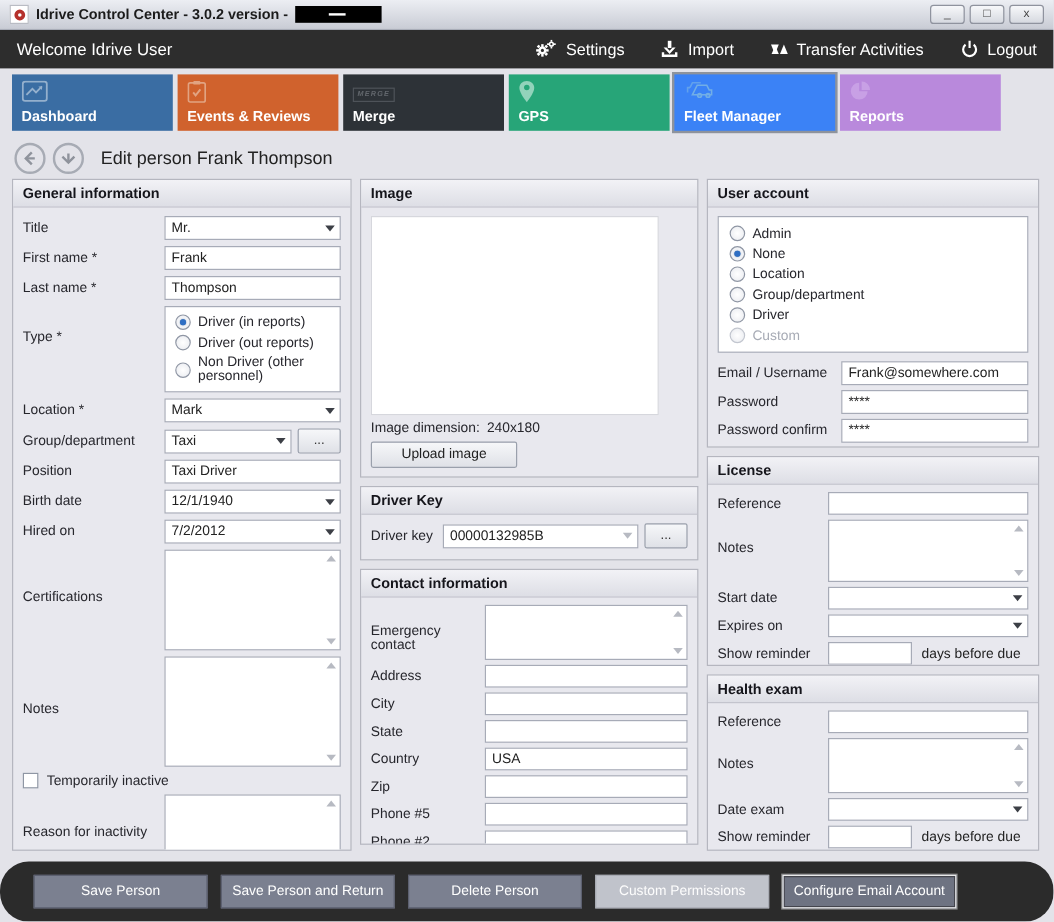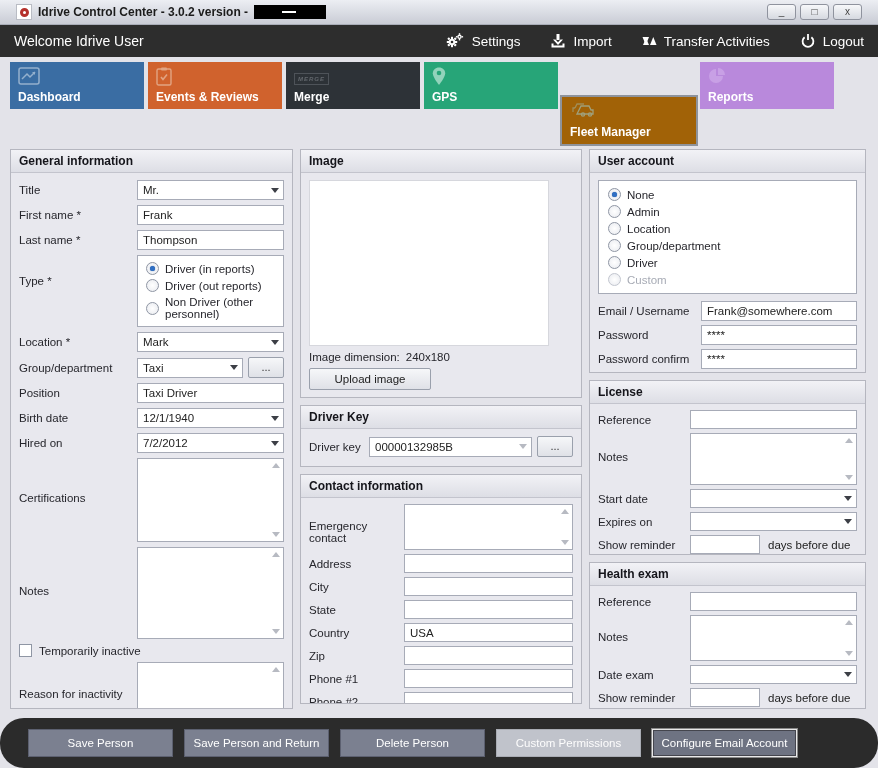--- a/index.html
+++ b/index.html
@@ -7,21 +7,21 @@
   body {
     font-family:"Liberation Sans", sans-serif;
     background:#e3e3e9;
     position:relative; overflow:hidden;
     color:#222;
   }
   
   .titlebar {
     height:25px; background:linear-gradient(#eceef3,#c9ccd5);
     border-bottom:1px solid #a9adb8;
-    display:flex; align-items:center; padding:0 16px;
+    display:flex; align-items:center; padding:0 8px;
   }
   .app-icon {
     width:16px; height:16px; background:#fff; border:1px solid #b9bcc4;
     display:flex; align-items:center; justify-content:center; margin-right:6px;
   }
   .app-icon i {
     display:block; width:9px; height:9px; border-radius:50%;
     border:3px solid #b5312c; background:#fff;
   }
   .title-text { font-size:12px; font-weight:bold; color:#1b1b1b; }
@@ -290,21 +290,21 @@
   </div>
   <div class="tab" style="background: rgb(39, 165, 120);">
     <span class="tab-icon">
       <svg width="14" height="19" viewBox="0 0 14 19">
           <path d="M7 0.5 C3.4 0.5 0.8 3.1 0.8 6.3 C0.8 10.5 7 18 7 18 C7 18 13.2 10.5 13.2 6.3 C13.2 3.1 10.6 0.5 7 0.5 Z" fill="#eafaf2"></path>
           <circle cx="7" cy="6" r="2.3" fill="#27a578"></circle>
         </svg>
     </span>
     <span class="tab-label">GPS</span>
   </div>
-  <div class="tab selected" style="background: #a16207; margin-top: 35px;">
+  <div class="tab selected" style="background: #3b82f6;">
     <span class="tab-icon">
       <svg width="28" height="18" viewBox="0 0 28 18">
           <g stroke="#9fd3da" stroke-width="1.3" fill="none">
             <path d="M9 8 l2-4 h8 l2 4 h2 v4 h-16 z"></path>
             <circle cx="13" cy="12.5" r="1.6"></circle>
             <circle cx="20" cy="12.5" r="1.6"></circle>
             <path d="M5 6 l2-4 h7" opacity="0.7"></path>
             <path d="M3 10 v-4 h2" opacity="0.7"></path>
           </g>
         </svg>
@@ -542,47 +542,47 @@
               <input class="tin" value="USA" style="">
             </div>
         </div>
         <div class="row" style="margin-bottom:4px;">
           <span class="lbl">Zip</span>
           <div class="fld">
               <input class="tin" style="">
             </div>
         </div>
         <div class="row" style="margin-bottom:4px;">
-          <span class="lbl">Phone #1</span>
+          <span class="lbl">Phone #5</span>
           <div class="fld">
               <input class="tin" style="">
             </div>
         </div>
         <div class="row">
           <span class="lbl">Phone #2</span>
           <div class="fld">
               <input class="tin" style="">
             </div>
         </div>
       </div>
     </div>
   </div>
 
   <div class="col col3">
     <div class="panel" style="height:224px;">
       <div class="panel-header">User account</div>
       <div class="panel-body">
         <div class="opt-box" style="margin-bottom:7px; padding:7px 9px;">
           <div class="radio-row">
+            <span class="radio"></span>
+            <span class="radio-label">Admin</span>
+          </div>
+          <div class="radio-row">
             <span class="radio checked"></span>
             <span class="radio-label">None</span>
-          </div>
-          <div class="radio-row">
-            <span class="radio"></span>
-            <span class="radio-label">Admin</span>
           </div>
           <div class="radio-row">
             <span class="radio"></span>
             <span class="radio-label">Location</span>
           </div>
           <div class="radio-row">
             <span class="radio"></span>
             <span class="radio-label">Group/department</span>
           </div>
           <div class="radio-row">

